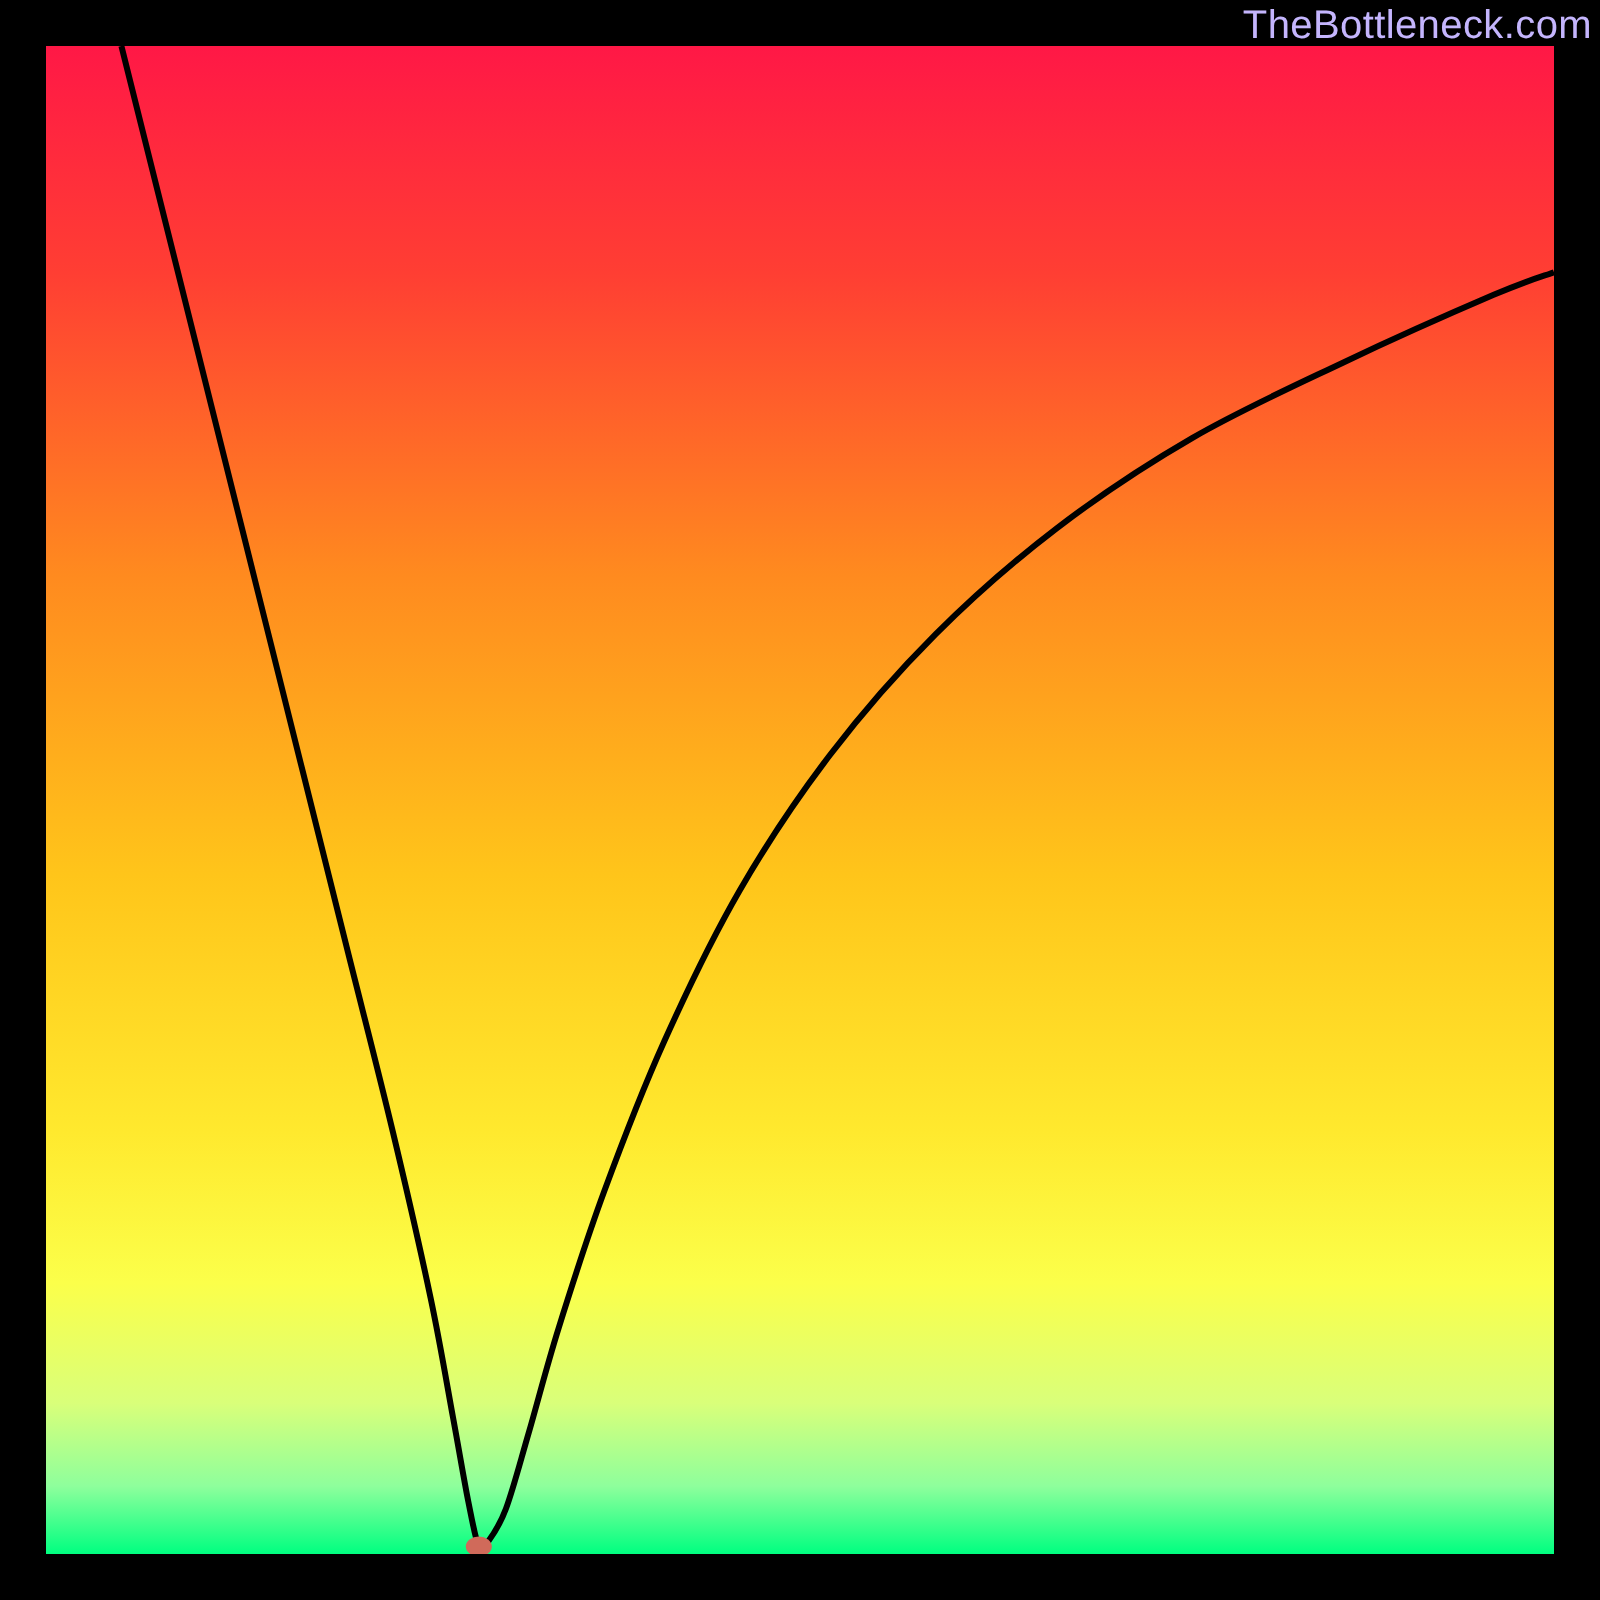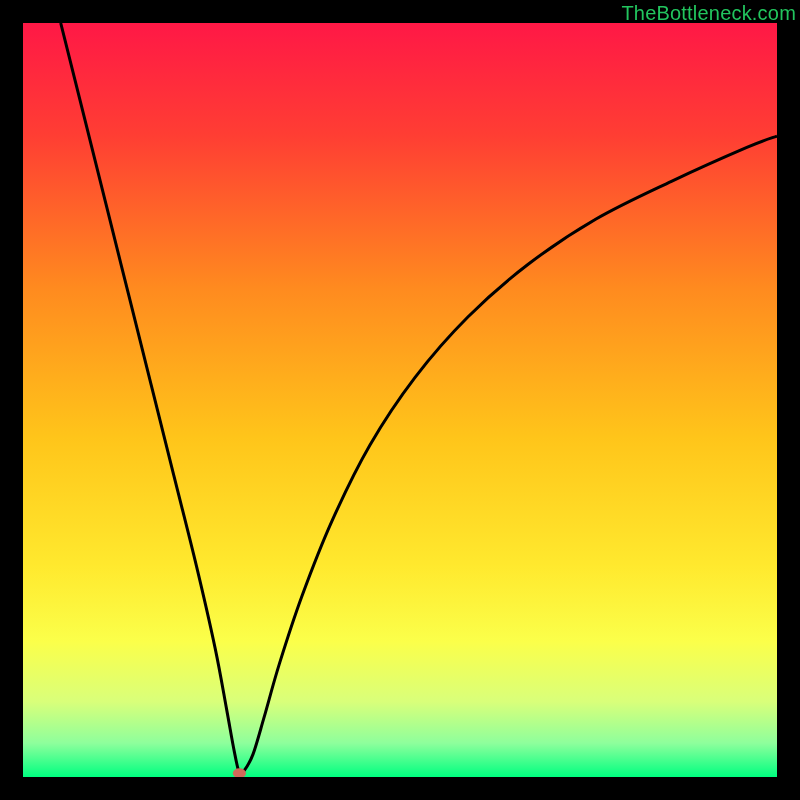--- a/index.html
+++ b/index.html
@@ -23,21 +23,21 @@
     position: absolute;
     left: 0;
     top: 0;
     width: 754px;
     height: 754px;
   }
   .watermark {
     position: absolute;
     top: 2px;
     right: 4px;
-    color: #22c55e;
+    color: #c4b5fd;
     font-size: 20px;
     font-weight: 400;
     letter-spacing: 0.2px;
     z-index: 10;
   }
 </style>
 </head>
 <body>
 
 <div class="watermark">TheBottleneck.com</div>

